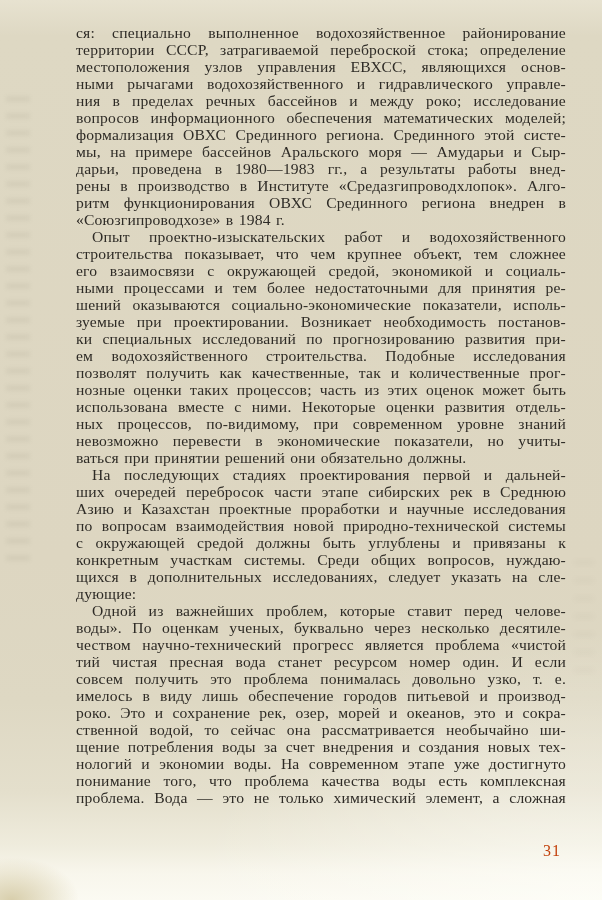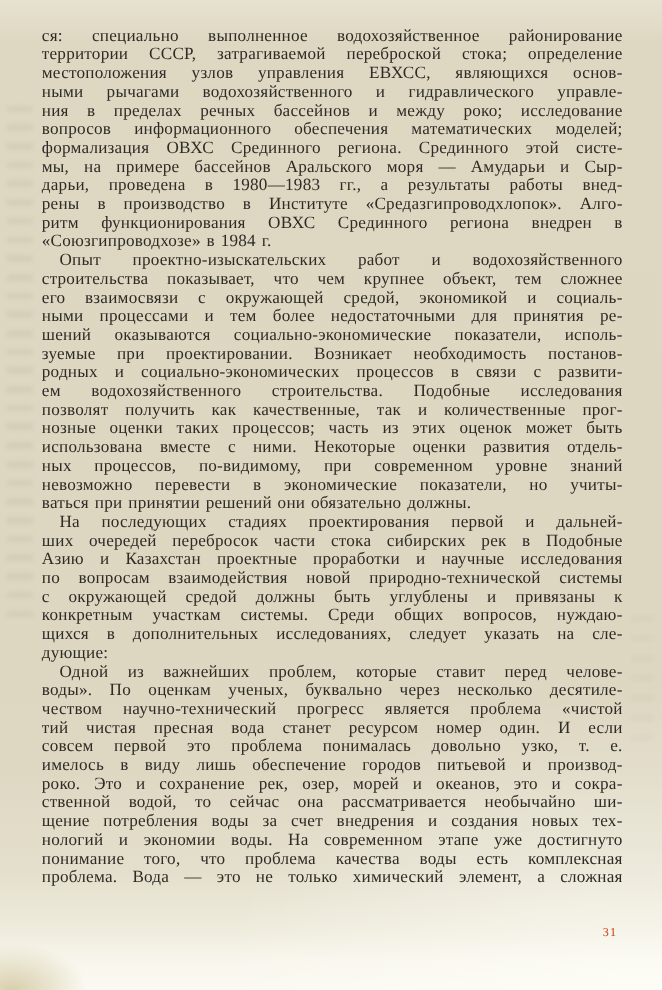--- a/index.html
+++ b/index.html
@@ -62,28 +62,29 @@
     line-height: 17px;
     letter-spacing: 0.2px;
     word-spacing: 1.2px;
   }
   .paragraph { margin: 0; }
   .line {
     height: 17px;
     text-align: justify;
     text-align-last: justify;
     white-space: normal;
+    margin-left: 38px;
   }
   .line.indent { text-indent: 16px; }
   .line.last { text-align-last: left; }
   .page-number {
     position: absolute;
     right: 41px;
     top: 842px;
-    font-size: 11px;
+    font-size: 16px;
     letter-spacing: 1px;
     color: #c2410c;
   }
 </style>
 </head>
 <body>
 
 <div class="bleed-left"></div>
 <div class="bleed-right"></div>
 <div class="light-bottom-right"></div>
@@ -104,45 +105,45 @@
       <div class="line">ритм функционирования ОВХС Срединного региона внедрен в</div>
       <div class="line last">«Союзгипроводхозе» в 1984 г.</div>
     </div>
     <div class="paragraph">
       <div class="line indent">Опыт проектно-изыскательских работ и водохозяйственного</div>
       <div class="line">строительства показывает, что чем крупнее объект, тем сложнее</div>
       <div class="line">его взаимосвязи с окружающей средой, экономикой и социаль-</div>
       <div class="line">ными процессами и тем более недостаточными для принятия ре-</div>
       <div class="line">шений оказываются социально-экономические показатели, исполь-</div>
       <div class="line">зуемые при проектировании. Возникает необходимость постанов-</div>
-      <div class="line">родных и социально-экономических процессов в связи с развити-</div>
+      <div class="line">ки специальных исследований по прогнозированию развития при-</div>
       <div class="line">ем водохозяйственного строительства. Подобные исследования</div>
       <div class="line">позволят получить как качественные, так и количественные прог-</div>
       <div class="line">нозные оценки таких процессов; часть из этих оценок может быть</div>
       <div class="line">использована вместе с ними. Некоторые оценки развития отдель-</div>
       <div class="line">ных процессов, по-видимому, при современном уровне знаний</div>
       <div class="line">невозможно перевести в экономические показатели, но учиты-</div>
       <div class="line last">ваться при принятии решений они обязательно должны.</div>
     </div>
     <div class="paragraph">
       <div class="line indent">На последующих стадиях проектирования первой и дальней-</div>
-      <div class="line">ших очередей перебросок части стока сибирских рек в Подобные</div>
+      <div class="line">ших очередей перебросок части этапе сибирских рек в Среднюю</div>
       <div class="line">Азию и Казахстан проектные проработки и научные исследования</div>
       <div class="line">по вопросам взаимодействия новой природно-технической системы</div>
       <div class="line">с окружающей средой должны быть углублены и привязаны к</div>
       <div class="line">конкретным участкам системы. Среди общих вопросов, нуждаю-</div>
       <div class="line">щихся в дополнительных исследованиях, следует указать на сле-</div>
       <div class="line last">дующие:</div>
     </div>
     <div class="paragraph">
       <div class="line indent">Одной из важнейших проблем, которые ставит перед челове-</div>
       <div class="line">воды». По оценкам ученых, буквально через несколько десятиле-</div>
       <div class="line">чеством научно-технический прогресс является проблема «чистой</div>
       <div class="line">тий чистая пресная вода станет ресурсом номер один. И если</div>
-      <div class="line">совсем первой это проблема понималась довольно узко, т. е.</div>
+      <div class="line">совсем получить это проблема понималась довольно узко, т. е.</div>
       <div class="line">имелось в виду лишь обеспечение городов питьевой и производ-</div>
       <div class="line">роко. Это и сохранение рек, озер, морей и океанов, это и сокра-</div>
       <div class="line">ственной водой, то сейчас она рассматривается необычайно ши-</div>
       <div class="line">щение потребления воды за счет внедрения и создания новых тех-</div>
       <div class="line">нологий и экономии воды. На современном этапе уже достигнуто</div>
       <div class="line">понимание того, что проблема качества воды есть комплексная</div>
       <div class="line">проблема. Вода — это не только химический элемент, а сложная</div>
     </div>
   </div>
 

